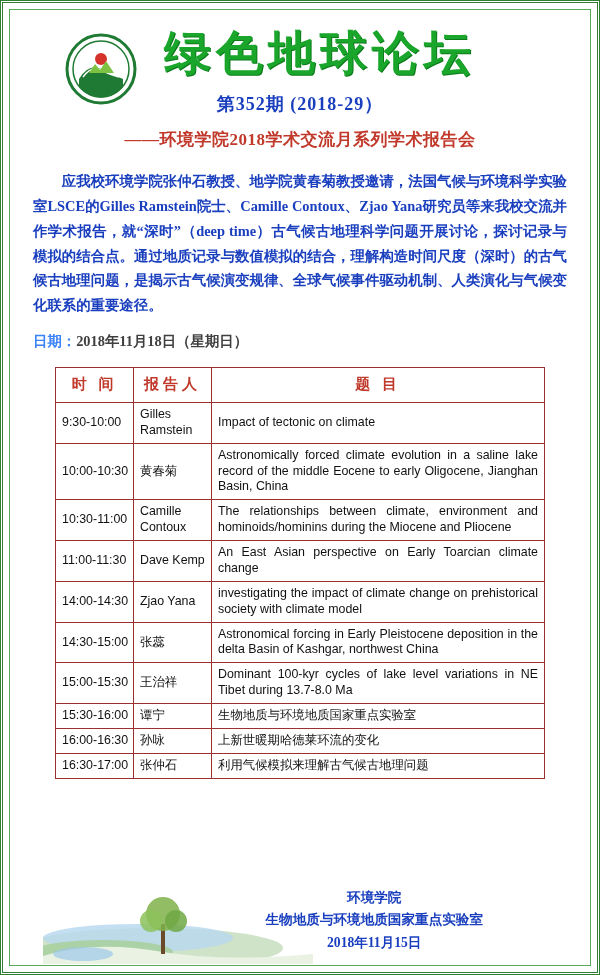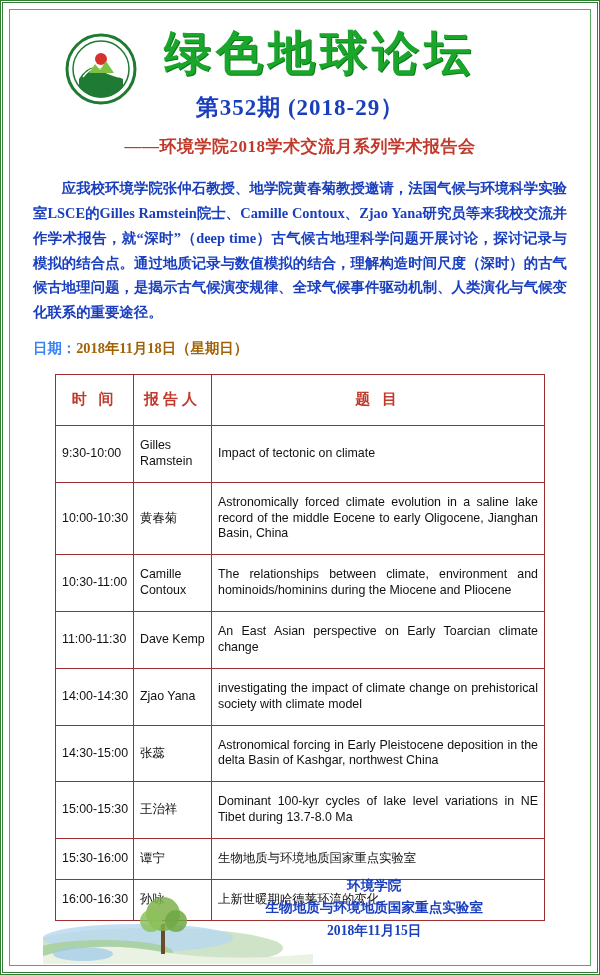--- a/index.html
+++ b/index.html
@@ -49,21 +49,21 @@
     font-size: 47px;
     font-weight: bold;
     color: #19a62b;
     letter-spacing: 5px;
     line-height: 1.05;
     margin-left: 40px;
     text-shadow: 1px 1px 0 #0d7a1b;
   }
   .issue-line {
     margin-top: 14px;
-    font-size: 23px;
+    font-size: 18px;
     font-weight: bold;
     color: #1a3fbe;
     letter-spacing: 1px;
   }
   .subtitle {
     margin-top: 12px;
     font-size: 17px;
     font-weight: bold;
     color: #c0392b;
     letter-spacing: 0.5px;
@@ -83,36 +83,36 @@
     text-indent: 2em;
   }
 
   .meta-line {
     margin: 12px 30px 0 30px;
     font-size: 14.4px;
     font-weight: bold;
     color: #1a3fbe;
   }
   .meta-line .label { color: #3b82f6; }
-  .meta-line .value { color: #a16207; }
+  .meta-line .value { color: #404040; }
   .meta-line.first { margin-top: 14px; }
 
   
   .table-wrap {
     margin: 16px 52px 0 52px;
   }
   table.schedule {
     border-collapse: collapse;
     width: 100%;
     table-layout: fixed;
   }
   table.schedule th,
   table.schedule td {
     border: 1px solid #9c2f2f;
-    padding: 12px 6px;
+    padding: 4px 6px;
     vertical-align: middle;
   }
   table.schedule th {
     color: #c0392b;
     font-size: 15px;
     font-weight: bold;
     text-align: center;
     height: 26px;
     letter-spacing: 4px;
   }
@@ -139,21 +139,21 @@
   .footer-art {
     position: absolute;
     left: 40px;
     bottom: 0;
     width: 270px;
     height: 86px;
   }
   .footer-text {
     position: absolute;
     right: 120px;
-    bottom: 22px;
+    bottom: 10px;
     text-align: center;
     color: #1a3fbe;
     font-size: 13.6px;
     font-weight: bold;
     line-height: 1.65;
   }
 </style>
 </head>
 <body>
 
@@ -237,20 +237,25 @@
         </tr>
         <tr>
           <td class="time">15:30-16:00</td>
           <td class="speaker">谭宁</td>
           <td class="topic">生物地质与环境地质国家重点实验室</td>
         </tr>
         <tr>
           <td class="time">16:00-16:30</td>
           <td class="speaker">孙咏</td>
           <td class="topic">上新世暖期哈德莱环流的变化</td>
+        </tr>
+        <tr>
+          <td class="time">16:30-17:00</td>
+          <td class="speaker">张仲石</td>
+          <td class="topic">利用气候模拟来理解古气候古地理问题</td>
         </tr>
       </tbody>
     </table>
   </div>
 
   <div class="footer">
     <div class="footer-art">
       <svg width="270" height="86" viewBox="0 0 270 86">
         <ellipse cx="110" cy="70" rx="130" ry="20" fill="#cfe3c8"></ellipse>
         <ellipse cx="95" cy="60" rx="95" ry="14" fill="#b7d7ef" opacity="0.8"></ellipse>

